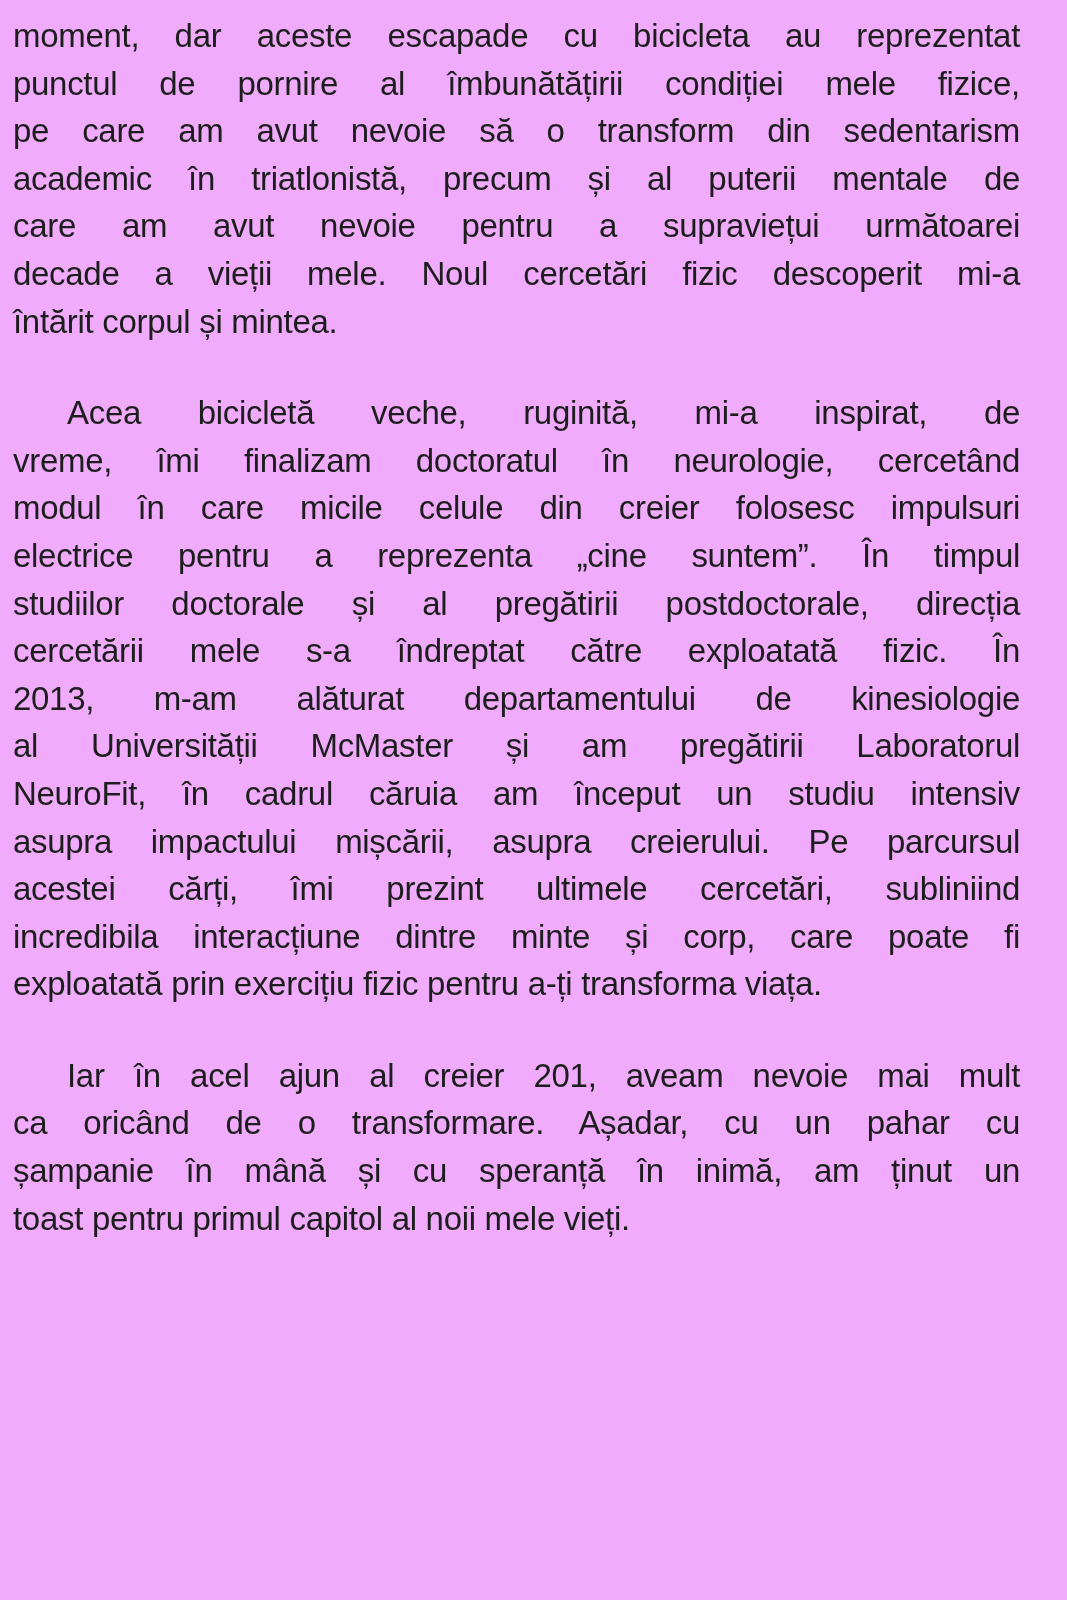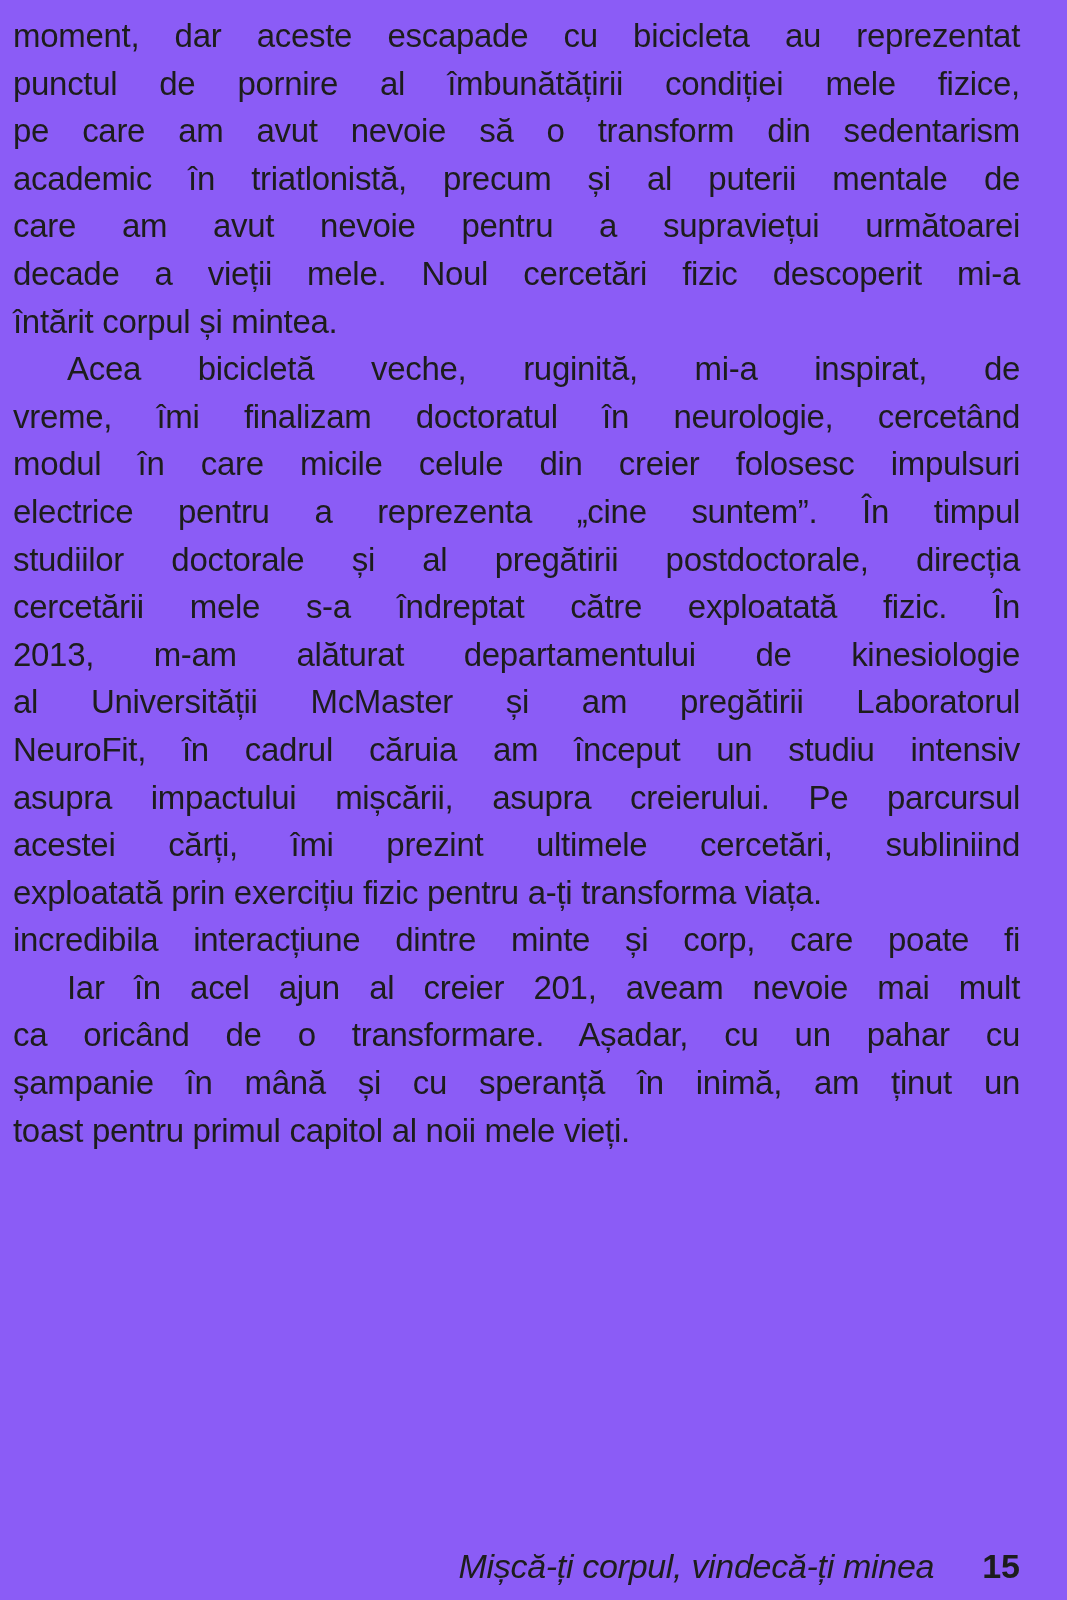--- a/index.html
+++ b/index.html
@@ -10,21 +10,21 @@
     width: 1067px;
     height: 1600px;
     background: #ffffff;
     position: relative;
     overflow: hidden;
     font-family: "Liberation Sans", sans-serif;
   }
   .page {
     position: absolute;
     inset: 0;
-    background: #8b5cf6;
+    background: #f0abfc;
   }
   .text-block {
     position: absolute;
     left: 13px;
     top: 12px;
     width: 1007px;
     font-size: 33px;
     line-height: 47.6px;
     letter-spacing: -0.3px;
     color: #1d1d1d;
@@ -34,20 +34,21 @@
   }
   .line {
     text-align: justify;
     text-align-last: justify;
   }
   .line.last {
     text-align-last: left;
   }
   .line.indent {
     text-indent: 54px;
+    margin-top: 44px;
   }
   .footer {
     position: absolute;
     top: 1547px;
     right: 47px;
     display: flex;
     align-items: baseline;
     gap: 48px;
     color: #1d1d1d;
   }
@@ -78,26 +79,22 @@
       <div class="line">vreme, îmi finalizam doctoratul în neurologie, cercetând</div>
       <div class="line">modul în care micile celule din creier folosesc impulsuri</div>
       <div class="line">electrice pentru a reprezenta „cine suntem”. În timpul</div>
       <div class="line">studiilor doctorale și al pregătirii postdoctorale, direcția</div>
       <div class="line">cercetării mele s-a îndreptat către exploatată fizic. În</div>
       <div class="line">2013, m-am alăturat departamentului de kinesiologie</div>
       <div class="line">al Universității McMaster și am pregătirii Laboratorul</div>
       <div class="line">NeuroFit, în cadrul căruia am început un studiu intensiv</div>
       <div class="line">asupra impactului mișcării, asupra creierului. Pe parcursul</div>
       <div class="line">acestei cărți, îmi prezint ultimele cercetări, subliniind</div>
+      <div class="line">incredibila interacțiune dintre minte și corp, care poate fi</div>
       <div class="line last">exploatată prin exercițiu fizic pentru a-ți transforma viața.</div>
-      <div class="line">incredibila interacțiune dintre minte și corp, care poate fi</div>
       <div class="paragraph"></div>
       <div class="line indent">Iar în acel ajun al creier 201, aveam nevoie mai mult</div>
       <div class="line">ca oricând de o transformare. Așadar, cu un pahar cu</div>
       <div class="line">șampanie în mână și cu speranță în inimă, am ținut un</div>
       <div class="line last">toast pentru primul capitol al noii mele vieți.</div>
       <div class="paragraph"></div>
     </div>
-  <div class="footer">
-    <span class="book-title">Mișcă-ți corpul, vindecă-ți minea</span>
-    <span class="page-number">15</span>
-  </div>
 </div>
 
 </body></html>

